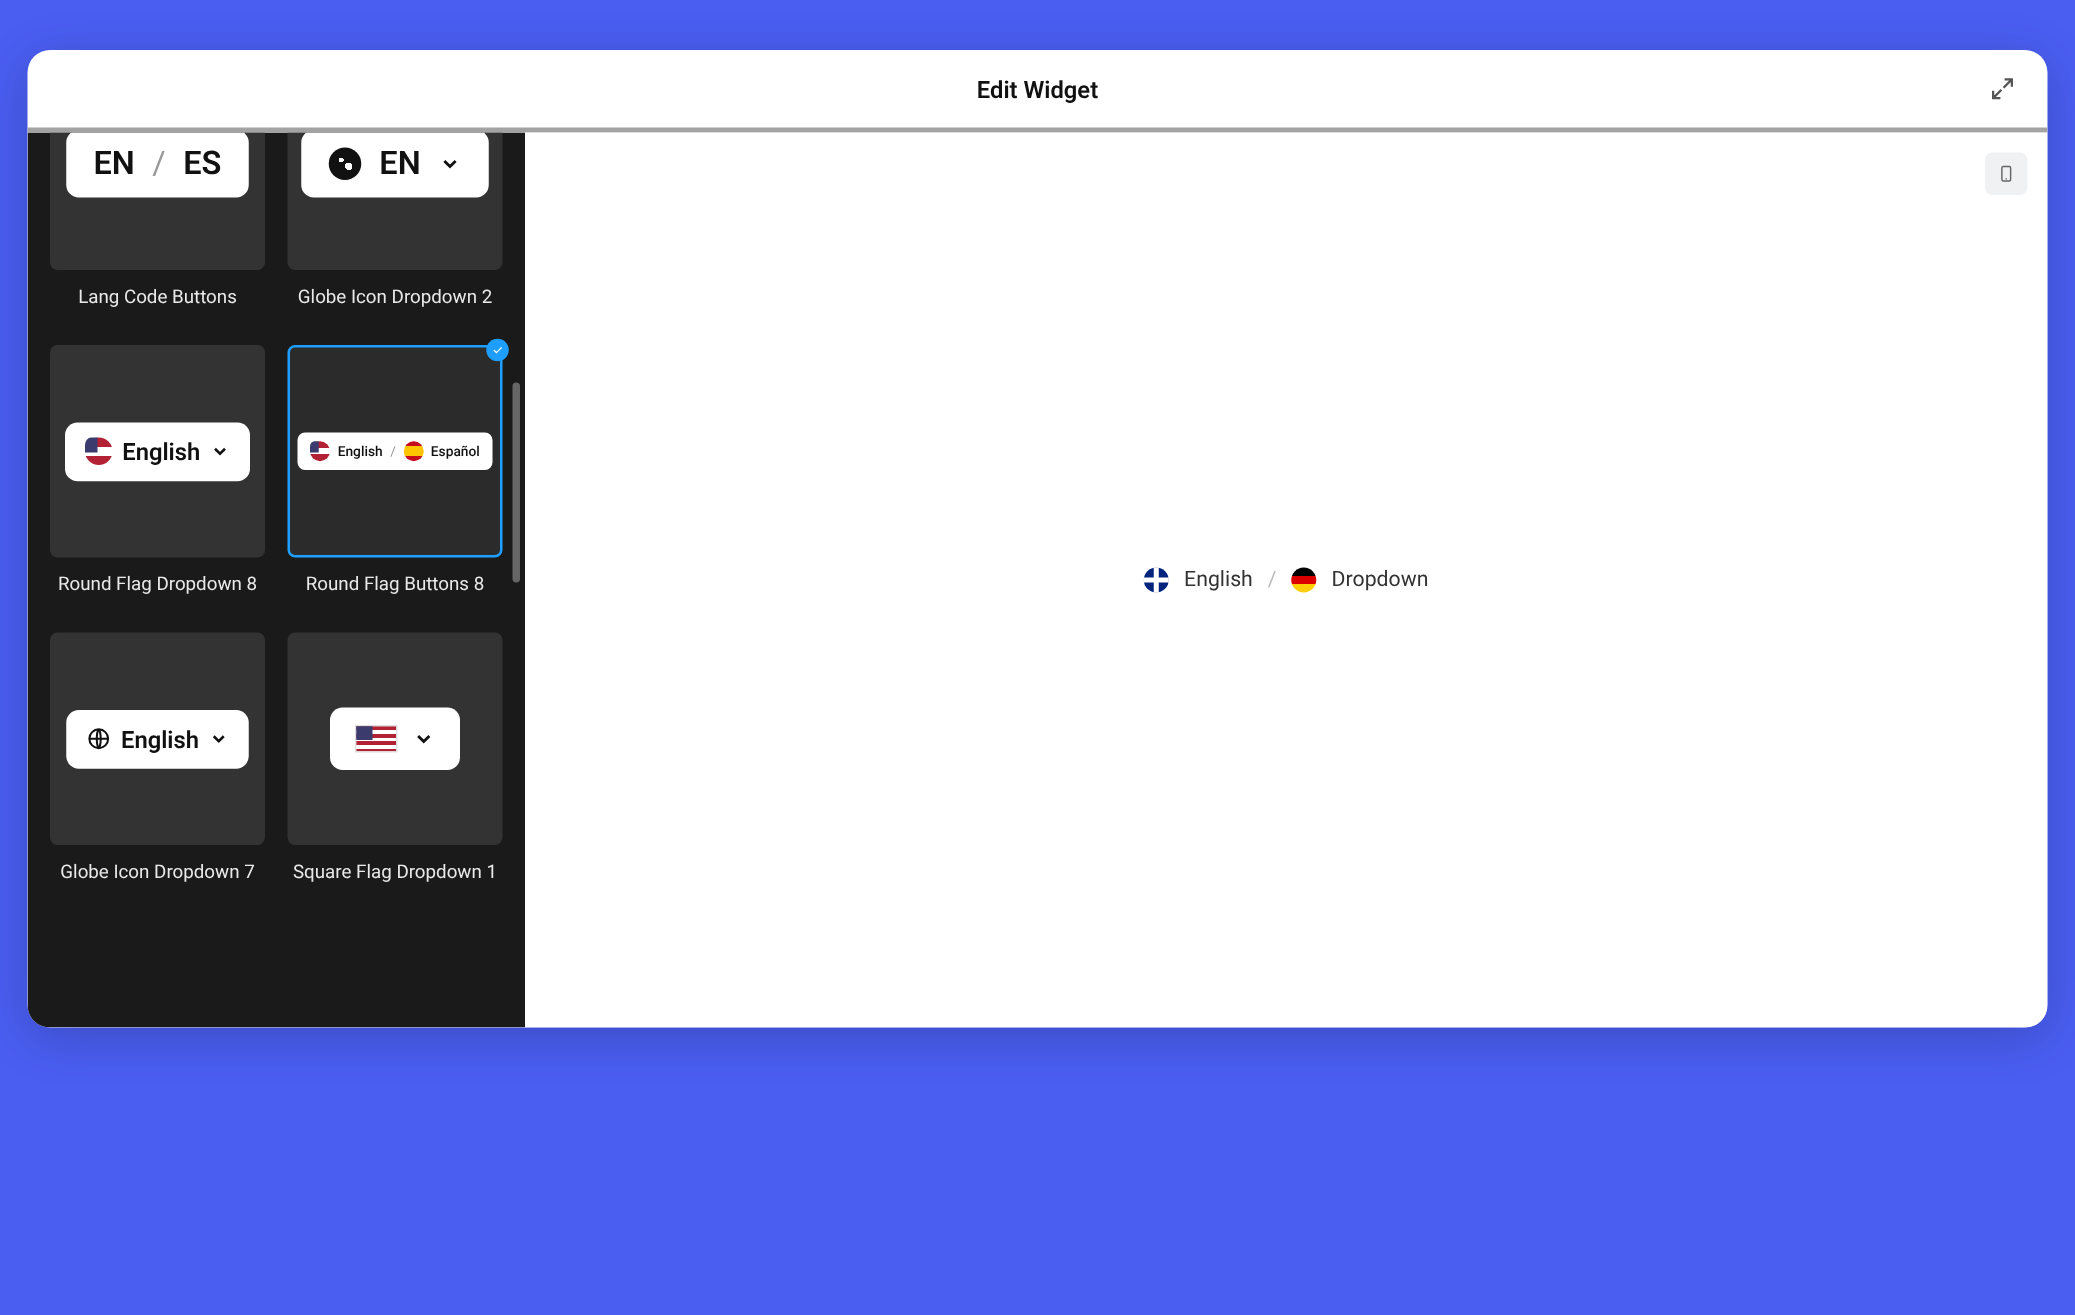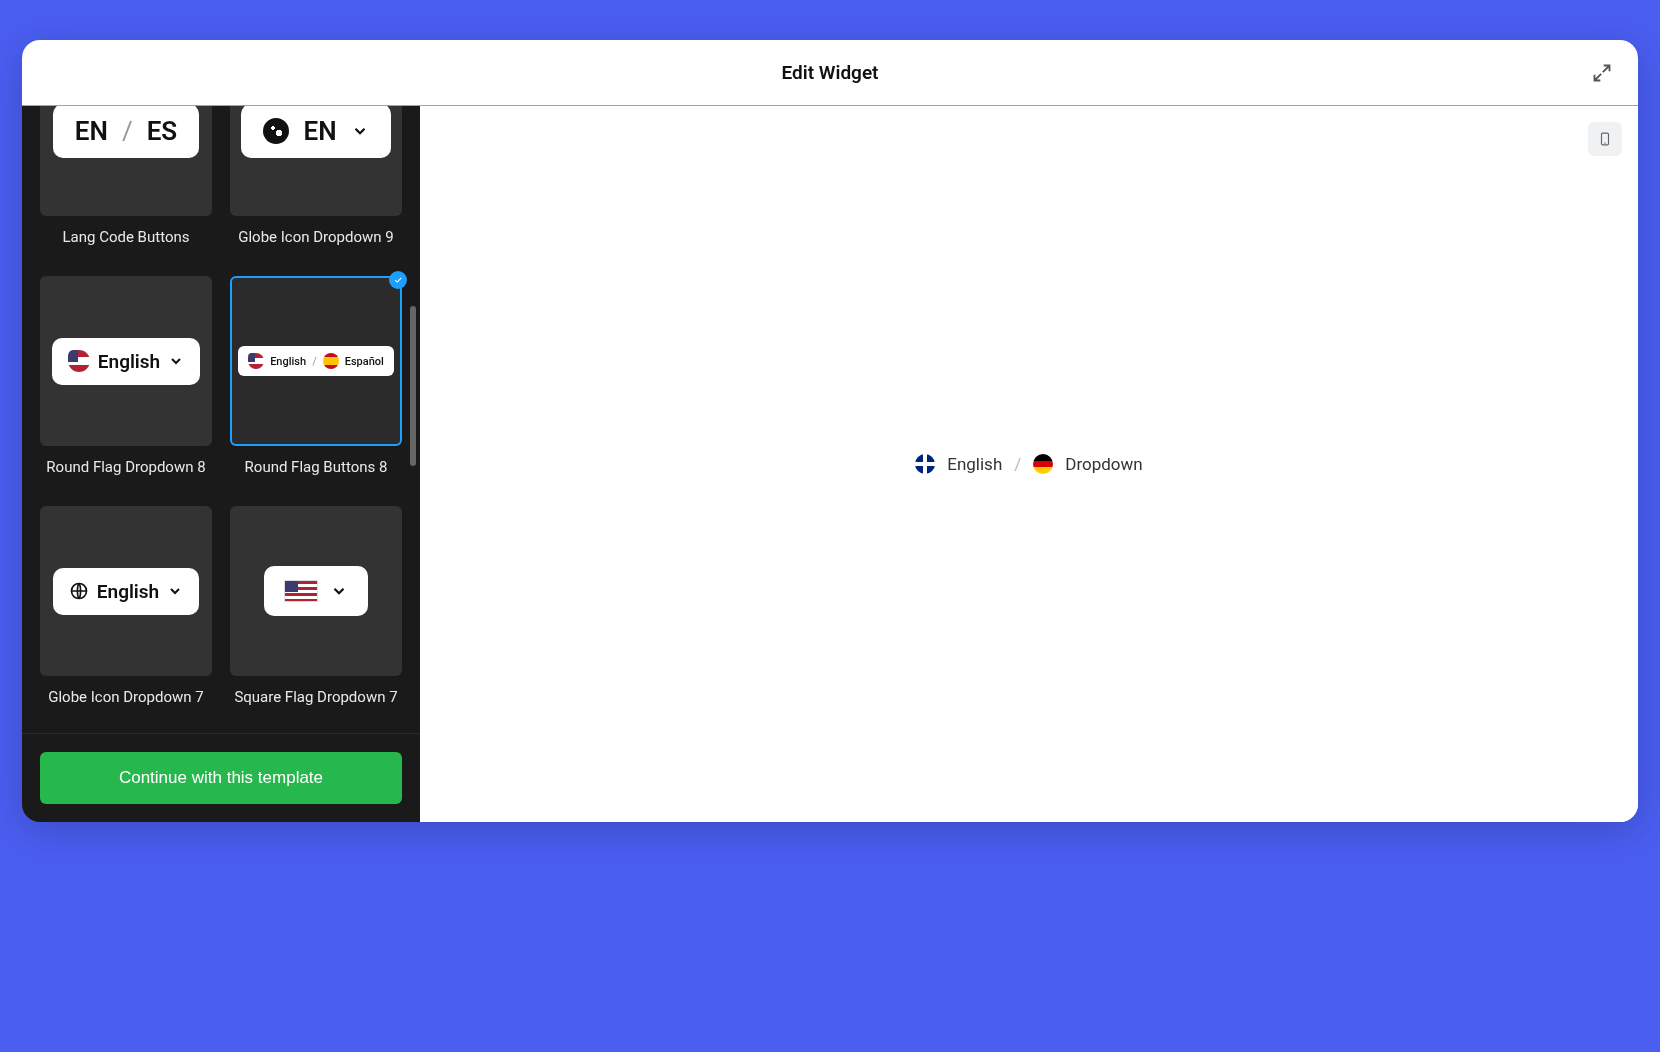--- a/index.html
+++ b/index.html
@@ -17,21 +17,21 @@
     border-radius: 18px;
     width: 100%;
     height: 782px;
     display: flex;
     flex-direction: column;
     overflow: hidden;
     box-shadow: 0 8px 40px rgba(0,0,0,0.2);
   }
   .modal-header {
     height: 66px;
-    border-bottom: 1px solid #a3a3a3;
+    border-bottom: 4px solid #a3a3a3;
     display: flex;
     align-items: center;
     justify-content: center;
     position: relative;
   }
   .modal-title {
     font-size: 19px;
     font-weight: 600;
     color: #111;
   }
@@ -214,21 +214,21 @@
           <div class="template-item">
             <div class="preview-box">
               <div class="pill big">
                 <span class="globe-filled"></span>
                 <span>EN</span>
                 <svg class="chev big" viewBox="0 0 24 24" fill="none" stroke="#111" stroke-width="3">
                     <path d="M6 9l6 6 6-6"></path>
                   </svg>
               </div>
             </div>
-            <div class="template-label">Globe Icon Dropdown 9</div>
+            <div class="template-label">Globe Icon Dropdown 2</div>
           </div>
 
           <div class="template-item">
             <div class="preview-box">
               <div class="pill" style="font-size:19px;padding:12px 16px;">
                 <span class="flag-round big flag-us"></span>
                 <span>English</span>
                 <svg class="chev" style="width:16px;height:16px" viewBox="0 0 24 24" fill="none" stroke="#111" stroke-width="3">
                     <path d="M6 9l6 6 6-6"></path>
                   </svg>
@@ -273,30 +273,27 @@
 
           <div class="template-item">
             <div class="preview-box">
               <div class="pill" style="padding:14px 20px;gap:12px;">
                 <span class="flag-rect-us"></span>
                 <svg class="chev" style="width:18px;height:18px" viewBox="0 0 24 24" fill="none" stroke="#111" stroke-width="3">
                     <path d="M6 9l6 6 6-6"></path>
                   </svg>
               </div>
             </div>
-            <div class="template-label">Square Flag Dropdown 7</div>
+            <div class="template-label">Square Flag Dropdown 1</div>
           </div>
 
         </div>
         <div class="scroll-indicator"></div>
       </div>
 
-      <div class="footer-bar">
-        <button class="continue-btn">Continue with this template</button>
-      </div>
     </div>
 
     <div class="preview-pane">
       <div class="device-toggle">
         <svg width="14" height="20" viewBox="0 0 24 24" fill="none" stroke="currentColor" stroke-width="2">
             <rect x="6" y="2" width="12" height="20" rx="2"></rect>
             <line x1="11" y1="19" x2="13" y2="19"></line>
           </svg>
       </div>
       <div class="live-widget">

